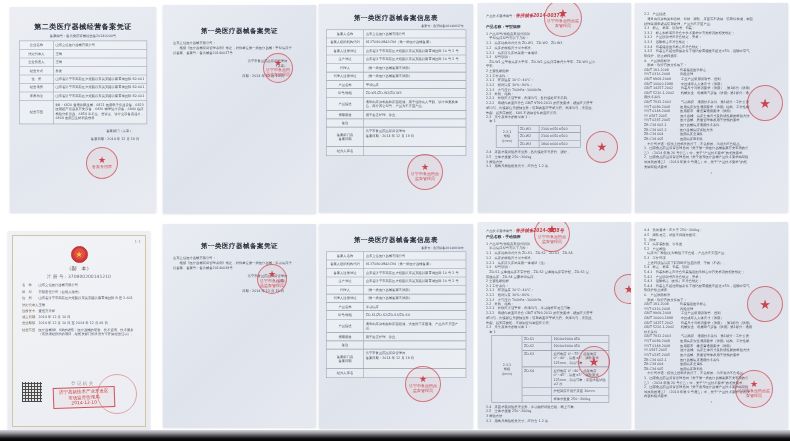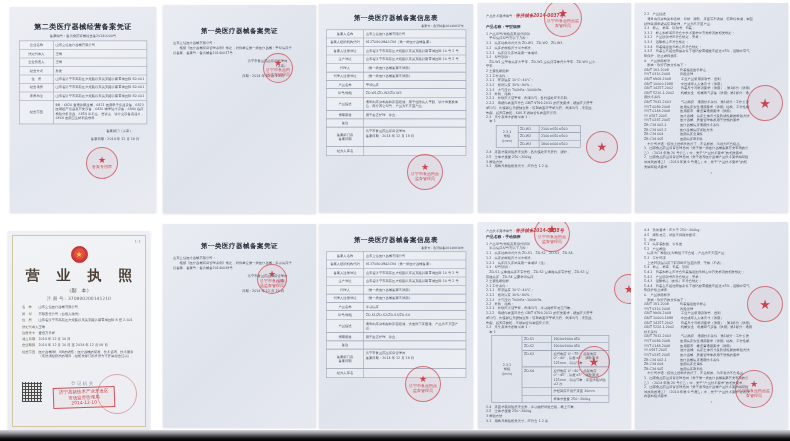--- a/index.html
+++ b/index.html
@@ -300,21 +300,20 @@
       <span class="star" style="font-size:13px">★</span>
     </div>
   </div>
 </div>
 
 <div class="cell" style="left:0;top:222px;width:158px;height:211px">
   <div class="photo" style="left:8px;top:9px;width:142px;height:200px;background:linear-gradient(160deg,#f0f1f5,#e9ebf0)">
     <div class="lic-paper">
       <div style="position:absolute;right:4px;top:3px;font-size:4px;color:#9aa0ad">1-1</div>
       <div class="emblem">★</div>
-      <div class="lic-title">营 业 执 照</div>
       <div class="lic-sub">（副　本）</div>
       <div style="text-align:center;font-size:4.5px;color:#6b7080;margin-top:3px">注 册 号：370800200141210</div>
       <div class="lic-rows">
         <div class="sc">
           <div class="lrow">
               <div class="ll">名　称</div>
               <div class="lv">山东立信医疗器械有限公司</div>
             </div>
           <div class="lrow">
               <div class="ll">类　型</div>

